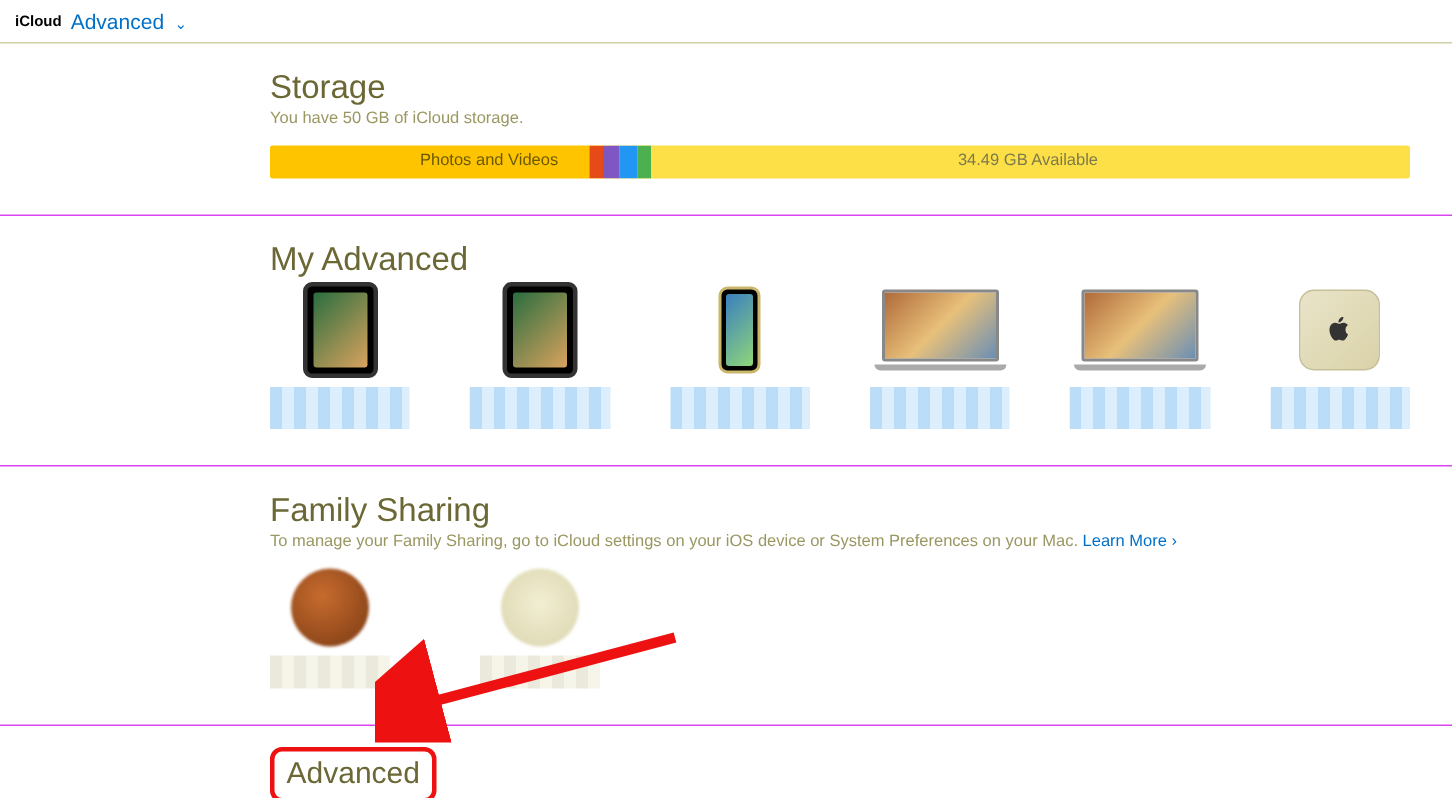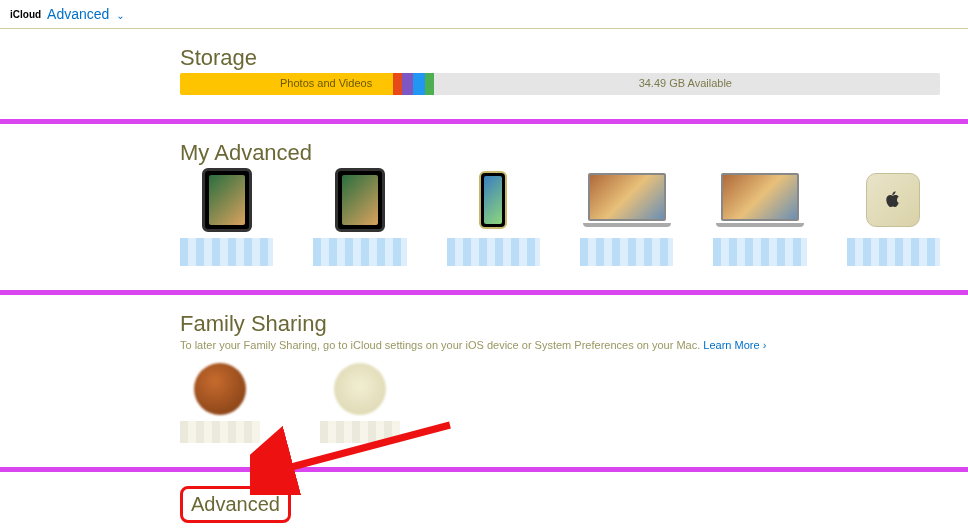--- a/index.html
+++ b/index.html
@@ -25,21 +25,21 @@
   color: #0070c9;
   font-size: 14px;
   cursor: pointer;
 }
 .header .chevron {
   color: #0070c9;
   font-size: 10px;
   margin-left: 3px;
 }
 .section {
-  border-bottom: 5px solid #d946ef;
+  border-bottom: 1px solid #d946ef;
   padding: 16px 0 24px;
 }
 .section-inner {
   width: 760px;
   margin: 0 0 0 180px;
 }
 .section-title {
   font-size: 22px;
   font-weight: 400;
   color: #6b6836;
@@ -47,21 +47,21 @@
   margin-bottom: 2px;
 }
 .section-subtitle {
   font-size: 11px;
   color: #9a9762;
   margin-bottom: 12px;
 }
 .section-subtitle a { color: #0070c9; text-decoration: none; text-align: right; }
 .storage-bar {
   height: 22px;
-  background: #e5e5e5;
+  background: #fde047;
   display: flex;
   border-radius: 2px;
   overflow: hidden;
   position: relative;
 }
 .storage-seg { height: 100%; }
 .storage-seg.photos { background: #ffc400; }
 .storage-seg.s2 { background: #e64a19; }
 .storage-seg.s3 { background: #7e57c2; }
 .storage-seg.s4 { background: #2196f3; }
@@ -150,20 +150,21 @@
   <span class="brand">iCloud</span>
   <span class="settings-link">
     <span>Advanced</span>
     <span class="chevron">⌄</span>
   </span>
 </div>
 
 <div class="section">
   <div class="section-inner">
     <div class="section-title">Storage</div>
+    <div class="section-subtitle">You have 50 GB of iCloud storage.</div>
     <div class="storage-bar">
       <div class="storage-seg photos" style="width:28%"></div>
       <div class="storage-seg s2" style="width:1.2%"></div>
       <div class="storage-seg s3" style="width:1.5%"></div>
       <div class="storage-seg s4" style="width:1.5%"></div>
       <div class="storage-seg s5" style="width:1.2%"></div>
       <div class="storage-label photos">Photos and Videos</div>
       <div class="storage-label avail">34.49 GB Available</div>
     </div>
   </div>
@@ -226,21 +227,21 @@
         <div class="dlabel"></div>
       </div>
     </div>
   </div>
 </div>
 
 <div class="section">
   <div class="section-inner">
     <div class="section-title">Family Sharing</div>
     <div class="section-subtitle">
-      <span>To later your Family Sharing, go to iCloud settings on your iOS device or System Preferences on your Mac. </span>
+      <span>To manage your Family Sharing, go to iCloud settings on your iOS device or System Preferences on your Mac. </span>
       <a><span>Learn More</span> ›</a>
     </div>
     <div class="family-row">
       <div class="family-member">
         <div class="avatar a1"></div>
         <div class="mlabel"></div>
       </div>
       <div class="family-member">
         <div class="avatar a2"></div>
         <div class="mlabel"></div>

